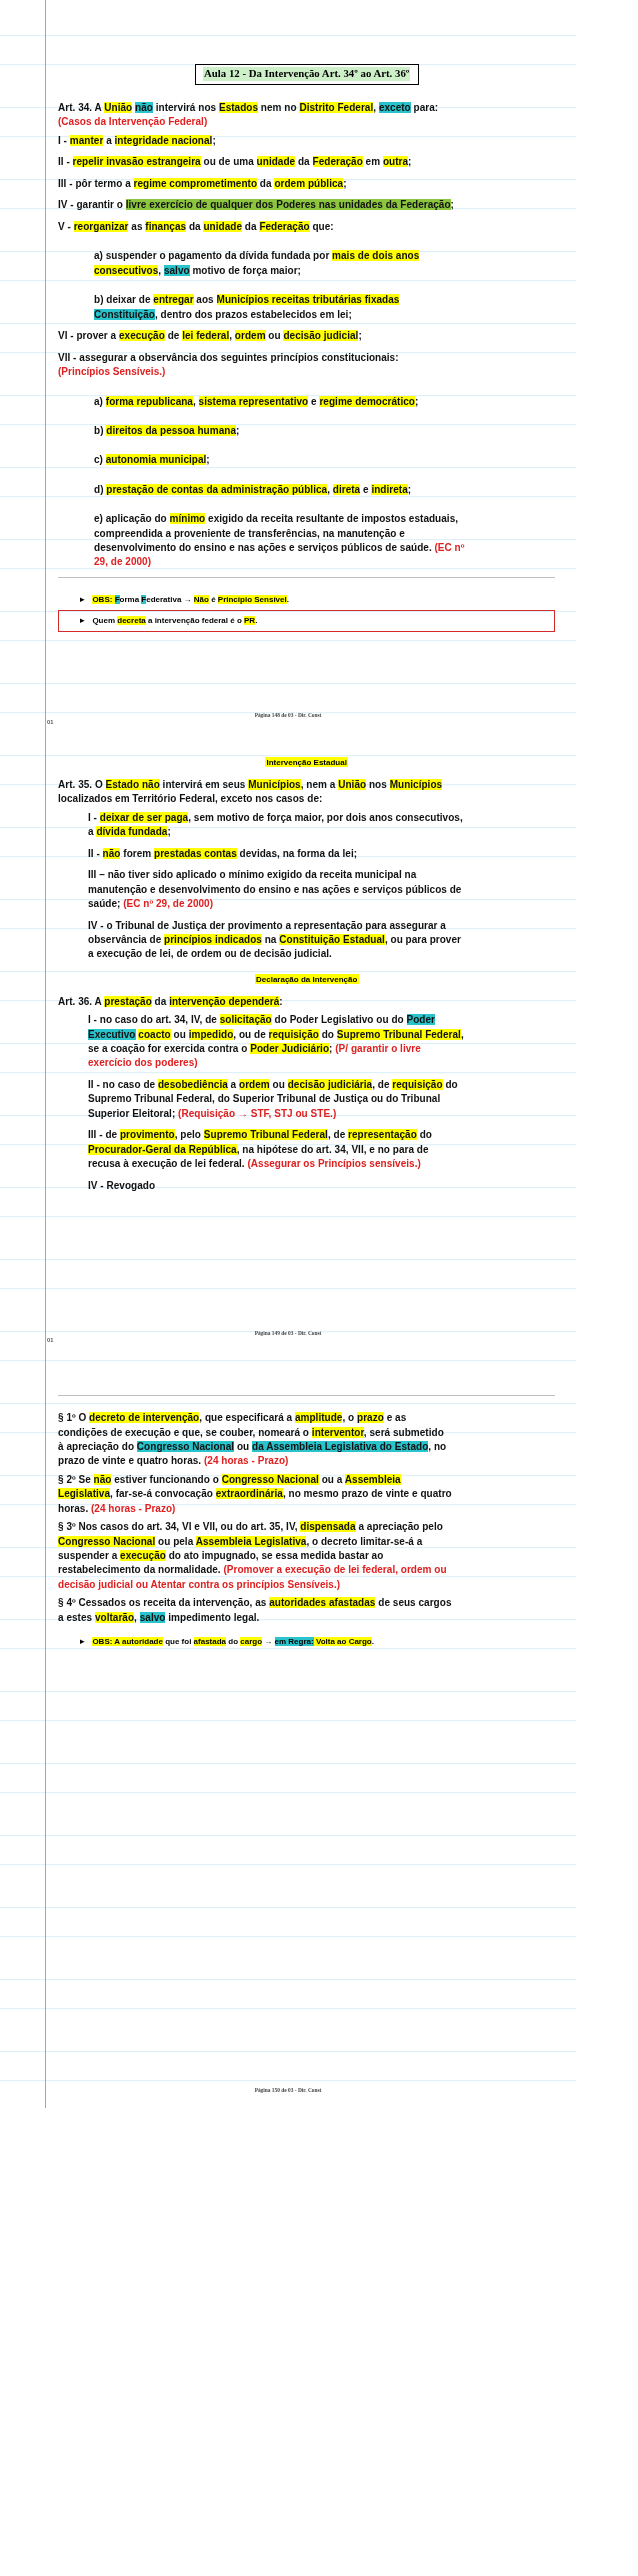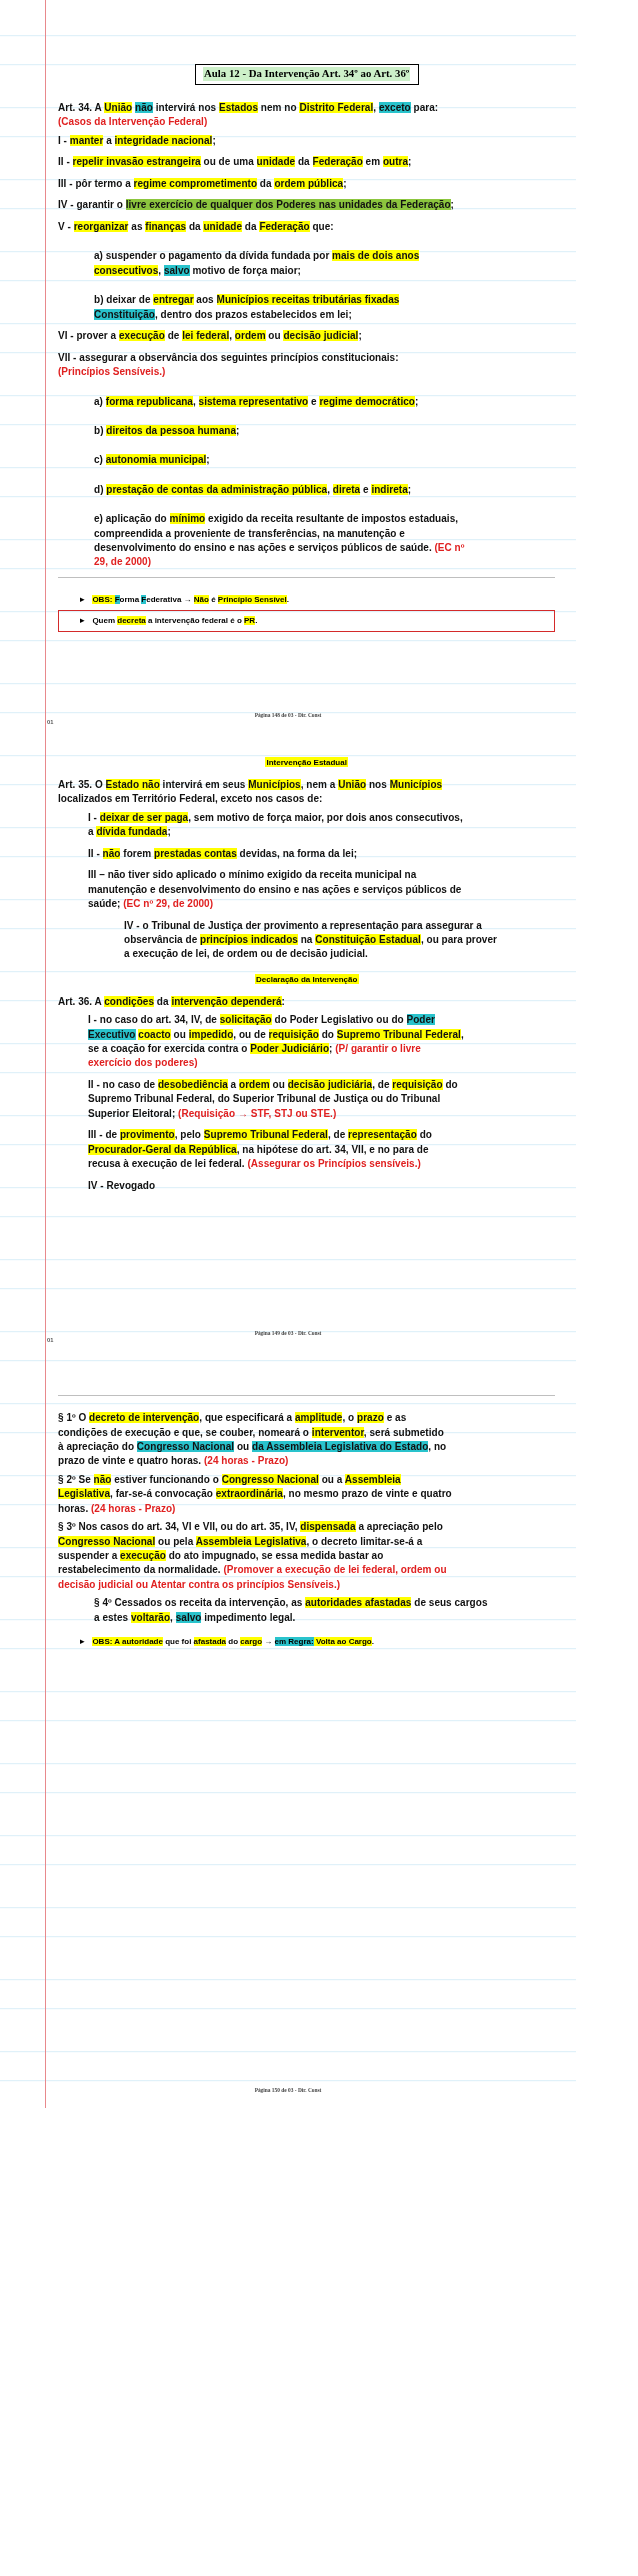--- a/index.html
+++ b/index.html
@@ -44,21 +44,21 @@
   
   .para{
     font-size:10px;
     line-height:14.4px;
     margin:0 0 7.2px 0;
     color:#111;
     letter-spacing:0.03px;
   }
   .tight{margin-bottom:0;}
   .gap-s{margin-bottom:4.1px;}
-  .gap-m{margin-bottom:10.3px;margin-left:36px;}
+  .gap-m{margin-bottom:10.3px;}
   .indent2{padding-left:36px;margin-top:15px;}
   .indent3{padding-left:30px;}
 
   .red{color:#e02020;}
   .hi{background:#ffff00;}
   .cy{background:#29c3cc;}
   .gr{background:#8cc63e;text-align:right;}
 
   
   .title-wrap{
@@ -277,21 +277,21 @@
       <span>IV - o Tribunal de Justiça der provimento a representação para assegurar a</span><br>
       <span>observância de </span><span class="hi">princípios indicados</span><span> na </span><span class="hi">Constituição Estadual</span><span>, ou para prover</span><br>
       <span>a execução de lei, de ordem ou de decisão judicial.</span>
     </p>
 
     <div class="sec-head">
       <span>Declaração da Intervenção</span>
     </div>
 
     <p class="para gap-s">
-      <span>Art. 36. A </span><span class="hi">condições</span><span> da </span><span class="hi">intervenção dependerá</span><span>:</span>
+      <span>Art. 36. A </span><span class="hi">prestação</span><span> da </span><span class="hi">intervenção dependerá</span><span>:</span>
     </p>
 
     <p class="para indent3">
       <span>I - no caso do art. 34, IV, de </span><span class="hi">solicitação</span><span> do Poder Legislativo ou do </span><span class="cy">Poder</span><br>
       <span class="cy">Executivo</span><span> </span><span class="hi">coacto</span><span> ou </span><span class="hi">impedido</span><span>, ou de </span><span class="hi">requisição</span><span> do </span><span class="hi">Supremo Tribunal Federal</span><span>,</span><br>
       <span>se a coação for exercida contra o </span><span class="hi">Poder Judiciário</span><span>; </span><span class="red">(P/ garantir o livre</span><br>
       <span class="red">exercício dos poderes)</span>
     </p>
 
     <p class="para indent3">

